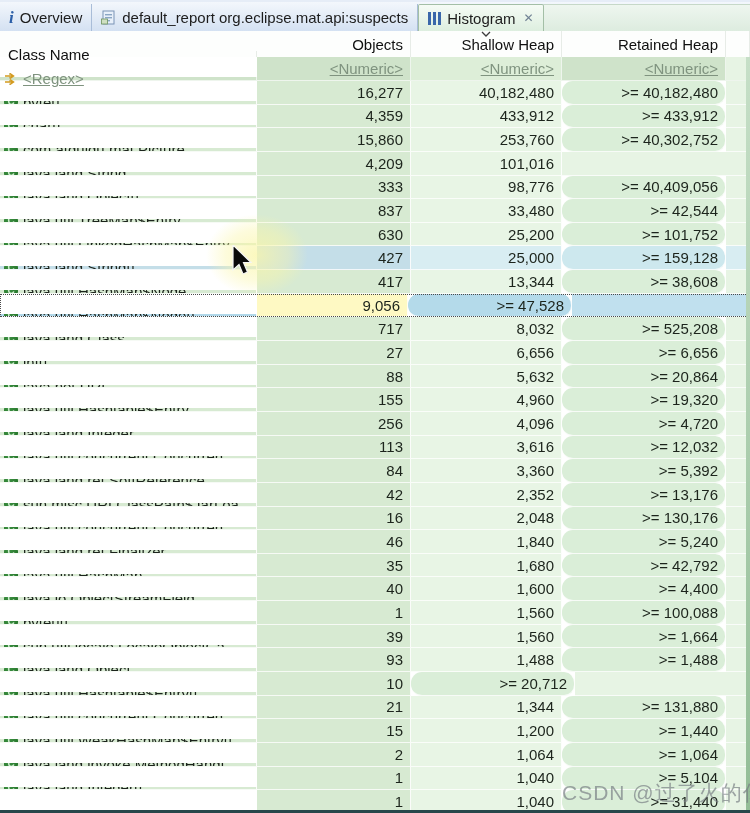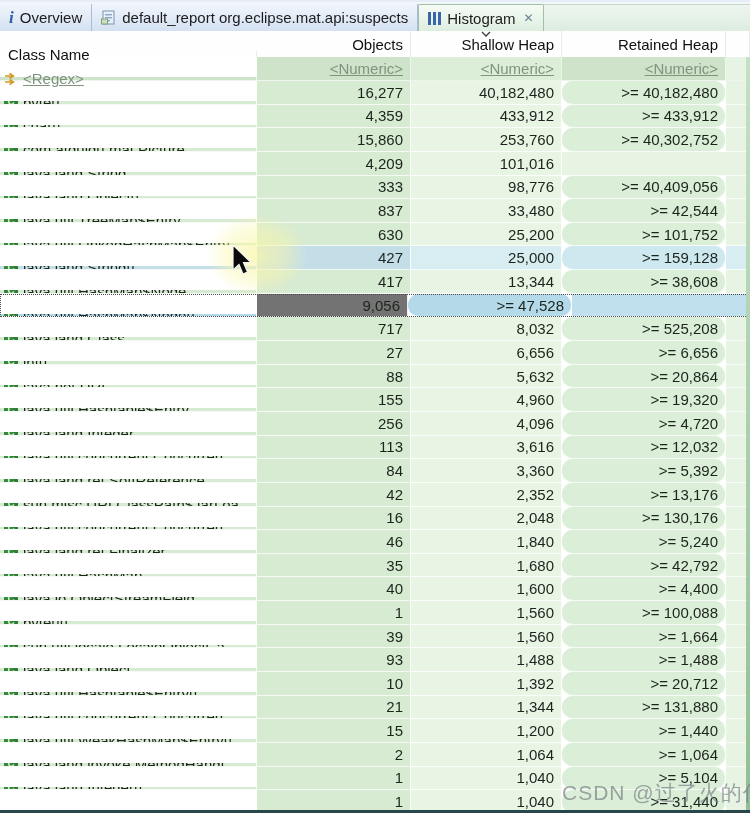--- a/index.html
+++ b/index.html
@@ -70,21 +70,21 @@
   .row .w-class{padding-left:4px;gap:5px;background:#d7ead2;}
   .row .w-objects{background:#d7ead2;}
   .row .w-shallow{background:#e8f5e5;}
   .row .w-retained{background:#daeed8;border-radius:11px;}
   .row .w-spacer{background:#e7f4e4;}
   .row.hover .w-class,.row.hover .w-objects{background:#c4dee8;}
   .row.hover .w-shallow{background:#d8edf2;}
   .row.hover .w-retained{background:#cde8ee;}
   .row.hover .w-spacer{background:#d8edf2;}
   .row.selected .w-class,.row.selected .w-objects{background:#b0d7e9;}
-  .row.selected .w-shallow{background:#737373;}
+  .row.selected .w-shallow{background:#fef9c3;}
   .row.selected .w-retained{background:#b4daea;}
   .row.selected .w-spacer{background:#c0e0ee;}
   .row.selected{outline:1px dotted #4a4a4a;outline-offset:-1px;}
   .class-icon{
     width:14px;height:14px;min-width:14px;border-radius:50%;
     background:radial-gradient(circle at 35% 30%, #3f9344, #1d6b22);
     color:#cdeccd;font-size:10px;font-weight:bold;
     display:flex;align-items:center;justify-content:center;line-height:1;
   }
   
@@ -455,21 +455,20 @@
       <div class="cell w-retained num">&gt;= 1,488</div>
       <div class="cell w-spacer"></div>
     </div>
 
     <div class="row">
       <div class="cell w-class">
         <span class="class-icon">C</span>
         <span>java.util.Hashtable$Entry[]</span>
       </div>
       <div class="cell w-objects num">10</div>
-      <div class="cell w-shallow num">1,392</div>
       <div class="cell w-retained num">&gt;= 20,712</div>
       <div class="cell w-spacer"></div>
     </div>
 
     <div class="row">
       <div class="cell w-class">
         <span class="class-icon">C</span>
         <span>java.util.concurrent.Concurren...</span>
       </div>
       <div class="cell w-objects num">21</div>

